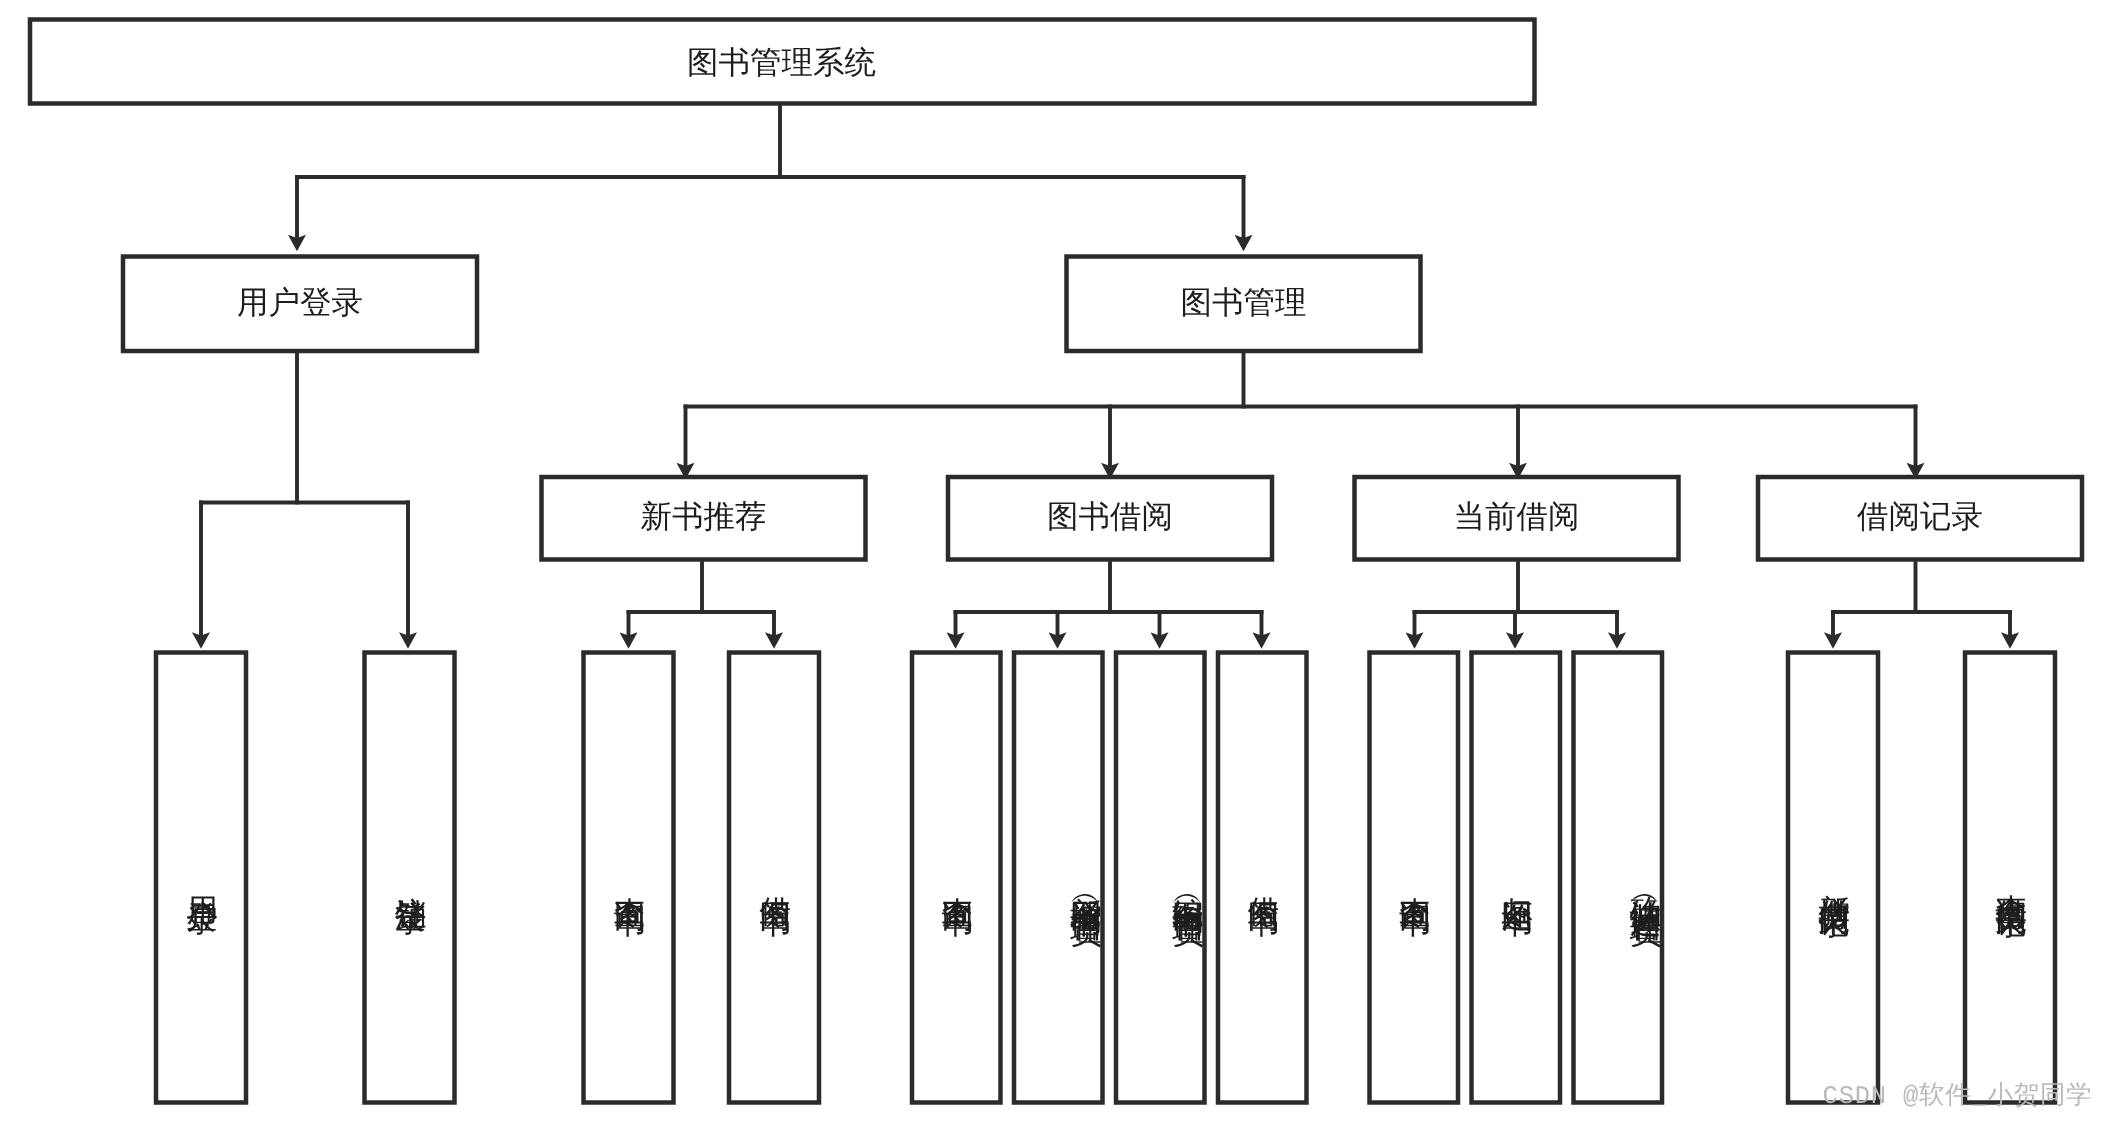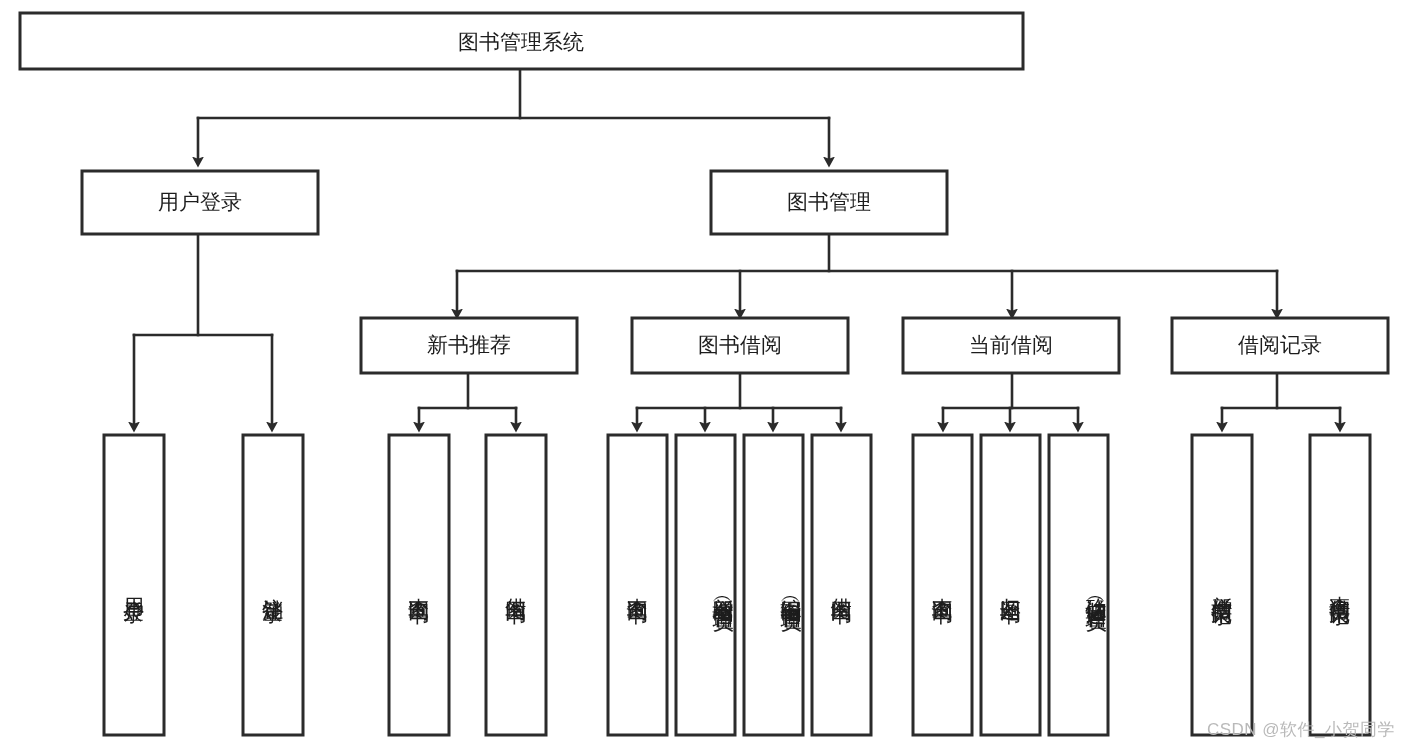--- a/index.html
+++ b/index.html
@@ -55,21 +55,21 @@
     color: #1d1d1d;
     line-height: 1.12;
     letter-spacing: 2px;
     white-space: nowrap;
     pointer-events: none;
   }
   .watermark {
     position: absolute;
     right: 10px;
     bottom: 6px;
-    font-family: Liberation Sans, sans-serif;
+    font-family: Liberation Mono, monospace;
     font-size: 17px;
     color: #b9b9b9;
     letter-spacing: 0.5px;
     user-select: none;
   }
 </style>
 </head>
 <body>
 
 <div id="diagram-root">

